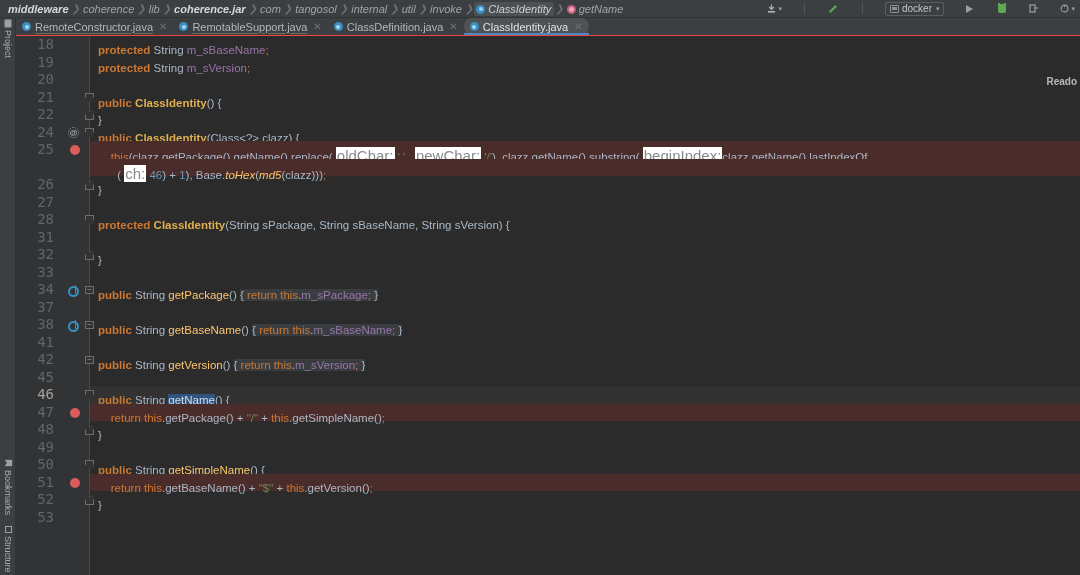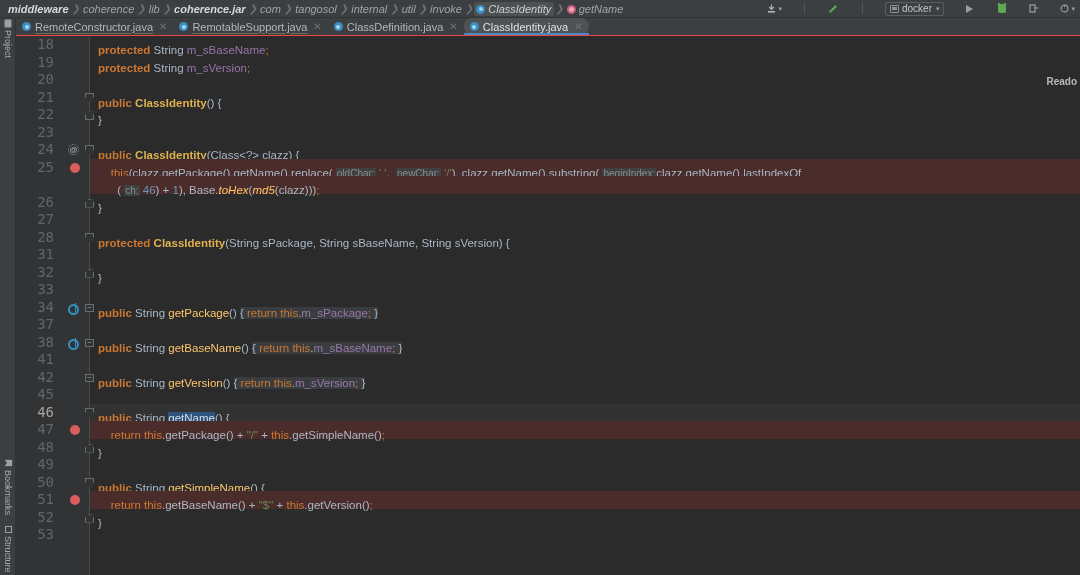--- a/index.html
+++ b/index.html
@@ -199,22 +199,22 @@
   .cls { color: #e0b050; font-weight: bold; }
   .typ { color: #a9b7c6; }
   .fld { color: #9876aa; }
   .mth { color: #ffc66d; }
   .mthi { color: #ffc66d; font-style: italic; }
   .str { color: #6a8759; }
   .num { color: #6897bb; }
   .pn { color: #a9b7c6; }
   .semi { color: #cc7832; }
   .hint {
-    background: #404040; color: #868b8e; border-radius: 0;
-    padding: 0 1px; font-size: 10px;
+    background: #ffffff; color: #868b8e; border-radius: 0;
+    padding: 0 1px; font-size: 15px;
   }
   .inlbrace { background: #3a3d3f; }
   .selword { background: #2f5480; color: #d6dce2; }
 
   
   .readonly-tip {
     position: absolute; right: 0; top: 38px;
     font-size: 10px; color: #b7babc; font-weight: bold;
     padding: 2px 3px; font-family: "Liberation Sans", sans-serif;
   }
@@ -354,24 +354,20 @@
       <span class="fold-top"></span>
       <span class="code"><span class="kw">public</span> <span class="cls">ClassIdentity</span><span class="pn">() {</span></span>
     </div>
 
     <div class="row">
       <span class="ln">22</span>
       <span class="fold-bot"></span>
       <span class="code"><span class="pn">}</span></span>
     </div>
 
-    <div class="row">
-      <span class="ln">23</span>
-      <span class="code"></span>
-    </div>
 
     <div class="row">
       <span class="ln">24</span>
       <span class="atmark">@</span>
       <span class="fold-top"></span>
       <span class="code"><span class="kw">public</span> <span class="cls">ClassIdentity</span><span class="pn">(</span><span class="typ">Class&lt;?&gt; clazz</span><span class="pn">) {</span></span>
     </div>
 
     <div class="row">
       <span class="err-line"></span>

